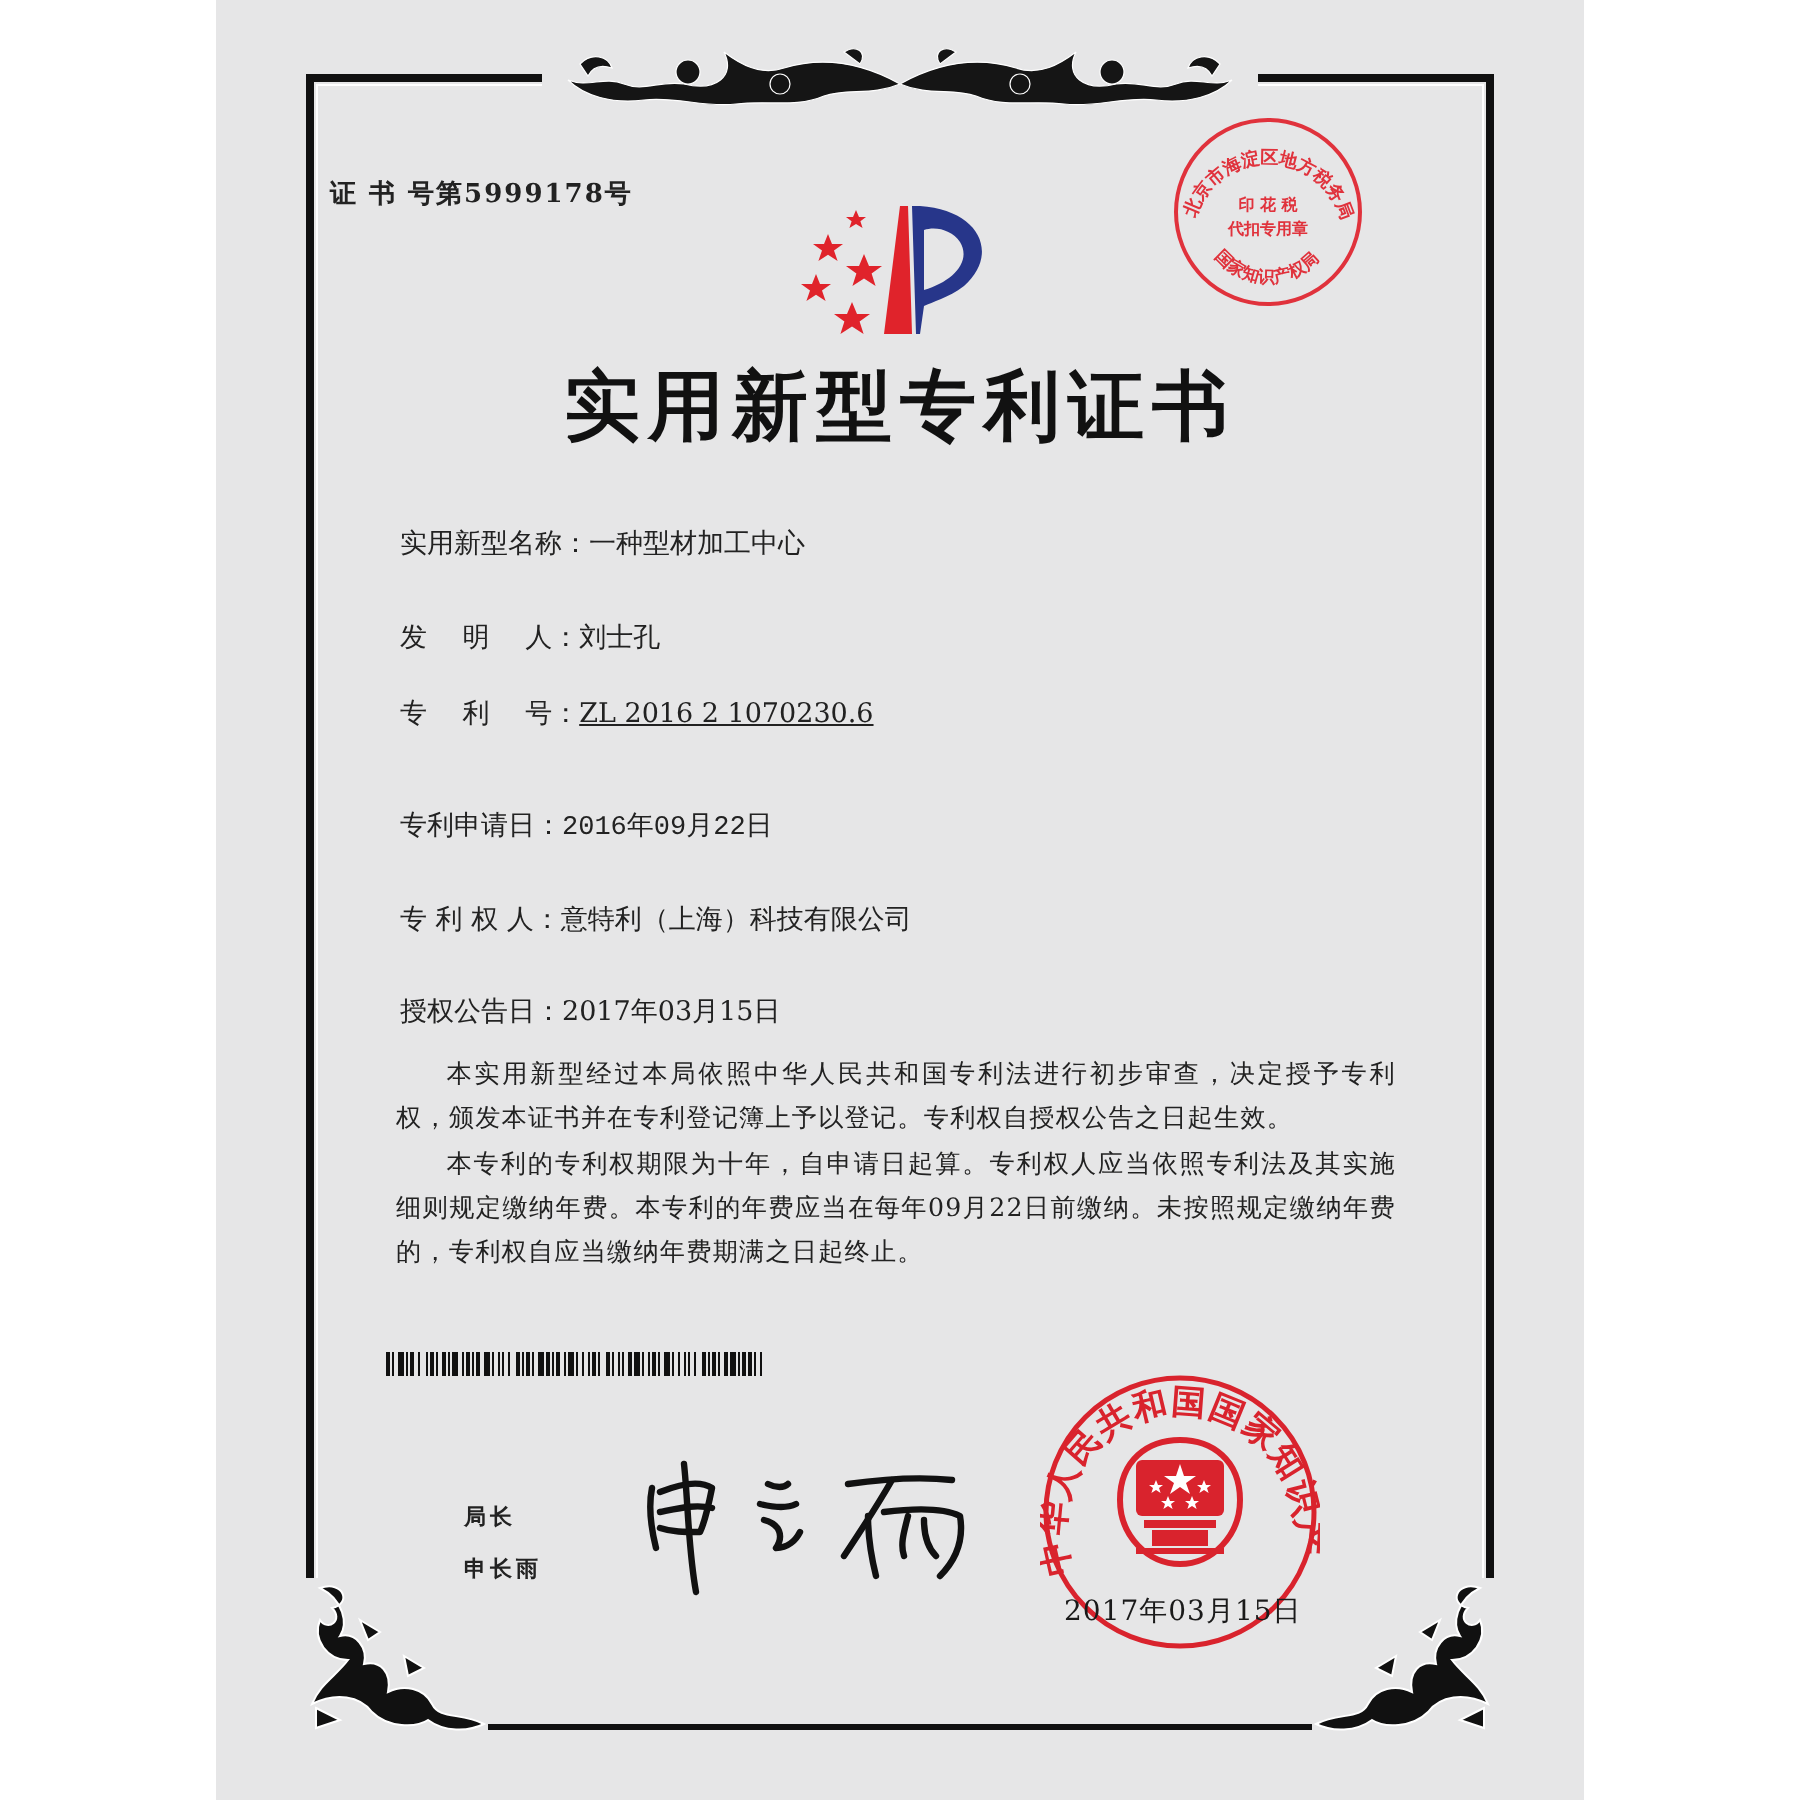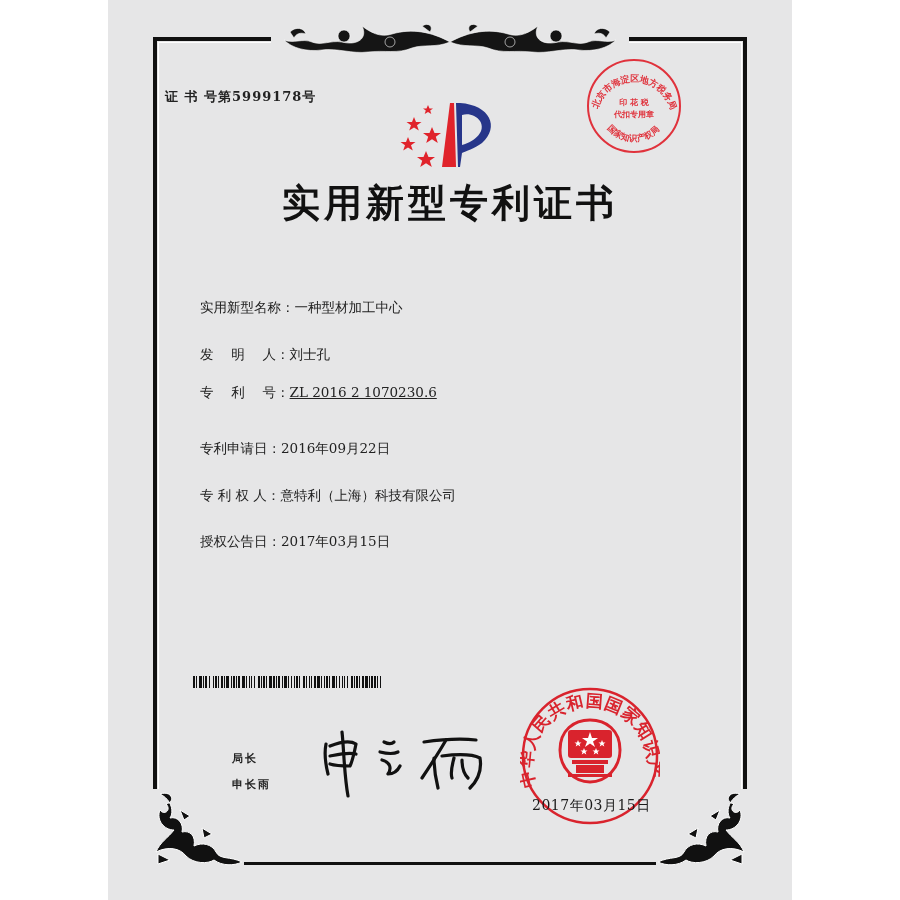--- a/index.html
+++ b/index.html
@@ -5,21 +5,21 @@
   html,body{margin:0;padding:0;}
   body{width:900px;height:900px;background:#ffffff;position:relative;overflow:hidden;
        font-family:"DejaVu Serif","Liberation Serif",serif;color:#1a1a1a;}
   .paper{position:absolute;left:108px;top:0;width:684px;height:900px;background:#e6e6e7;}
   .frame-line{position:absolute;background:#111;}
   .frame-inner{position:absolute;background:#fff;}
   .abs{position:absolute;}
   .cert-no{left:165px;top:88px;font-size:13px;letter-spacing:1px;color:#222;font-weight:bold;}
   .title{left:0;width:900px;top:178px;text-align:center;font-size:38px;font-weight:bold;letter-spacing:4px;color:#111;}
   .field{position:absolute;left:200px;font-size:13.5px;color:#222;white-space:nowrap;}
-  .field .lbl{display:inline-block;margin-top:36px;}
+  .field .lbl{display:inline-block;}
   .body-text{position:absolute;left:198px;width:500px;font-size:12.6px;line-height:22.3px;color:#222;letter-spacing:0.6px;text-align:justify;}
   .body-text p{margin:0;text-indent:2em;}
   .barcode{position:absolute;left:193px;top:676px;height:12px;display:flex;gap:0;}
   .barcode span{display:inline-block;height:12px;background:#111;}
   .sign-title{left:232px;font-family:"DejaVu Sans","Liberation Sans",sans-serif;font-size:11px;font-weight:bold;color:#222;letter-spacing:2px;}
   .seal-date{left:532px;top:797px;font-size:14px;color:#1a1a1a;letter-spacing:0.5px;}
 </style>
 </head>
 <body>
 
@@ -97,31 +97,33 @@
 
 <div class="field" style="top:263px;">
   <span class="lbl">实用新型名称：</span><span>一种型材加工中心</span>
 </div>
 <div class="field" style="top:310px;">
   <span class="lbl">发　 明　 人：</span><span>刘士孔</span>
 </div>
 <div class="field" style="top:348px;text-decoration:underline;">
   <span class="lbl">专　 利　 号：</span><span>ZL 2016 2 1070230.6</span>
 </div>
-<div class="field" style="top:404px;">
+<div class="field" style="top:404px;font-family:Liberation Mono, monospace;">
   <span class="lbl">专利申请日：</span><span>2016年09月22日</span>
 </div>
 <div class="field" style="top:451px;">
   <span class="lbl">专 利 权 人：</span><span>意特利（上海）科技有限公司</span>
 </div>
 <div class="field" style="top:497px;">
   <span class="lbl">授权公告日：</span><span>2017年03月15日</span>
 </div>
 
 <div class="body-text" style="top:526px;">
+  <p>本实用新型经过本局依照中华人民共和国专利法进行初步审查，决定授予专利权，颁发本证书并在专利登记簿上予以登记。专利权自授权公告之日起生效。</p>
+  <p>本专利的专利权期限为十年，自申请日起算。专利权人应当依照专利法及其实施细则规定缴纳年费。本专利的年费应当在每年09月22日前缴纳。未按照规定缴纳年费的，专利权自应当缴纳年费期满之日起终止。</p>
 </div>
 
 <div class="barcode" id="barcode">
     <span style="width: 2px;"></span>
     <span style="width: 1px; background: transparent;"></span>
     <span style="width: 1px;"></span>
     <span style="width: 2px; background: transparent;"></span>
     <span style="width: 3px;"></span>
     <span style="width: 1px; background: transparent;"></span>
     <span style="width: 1px;"></span>

